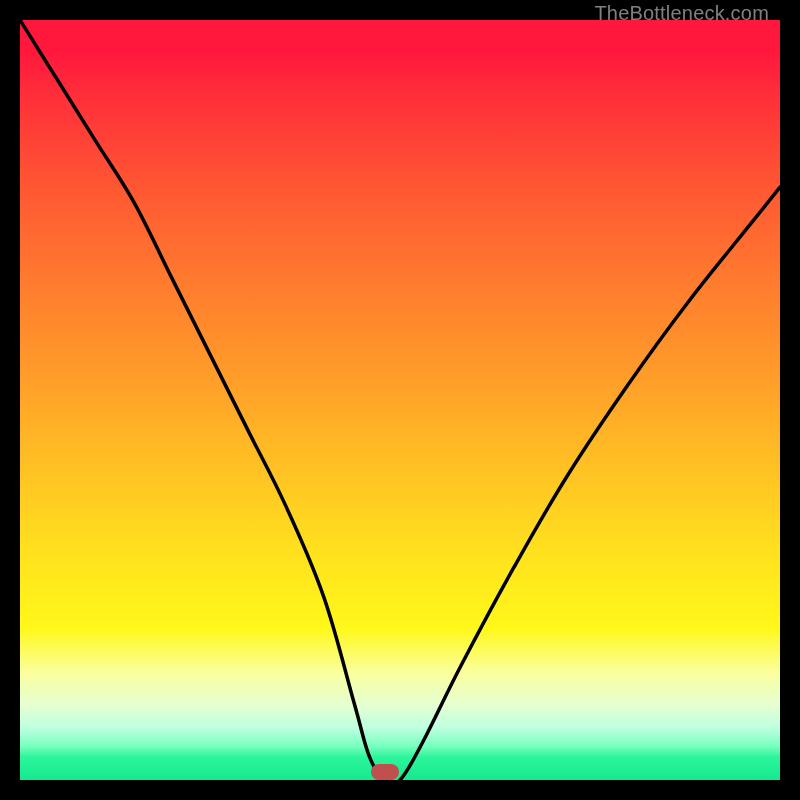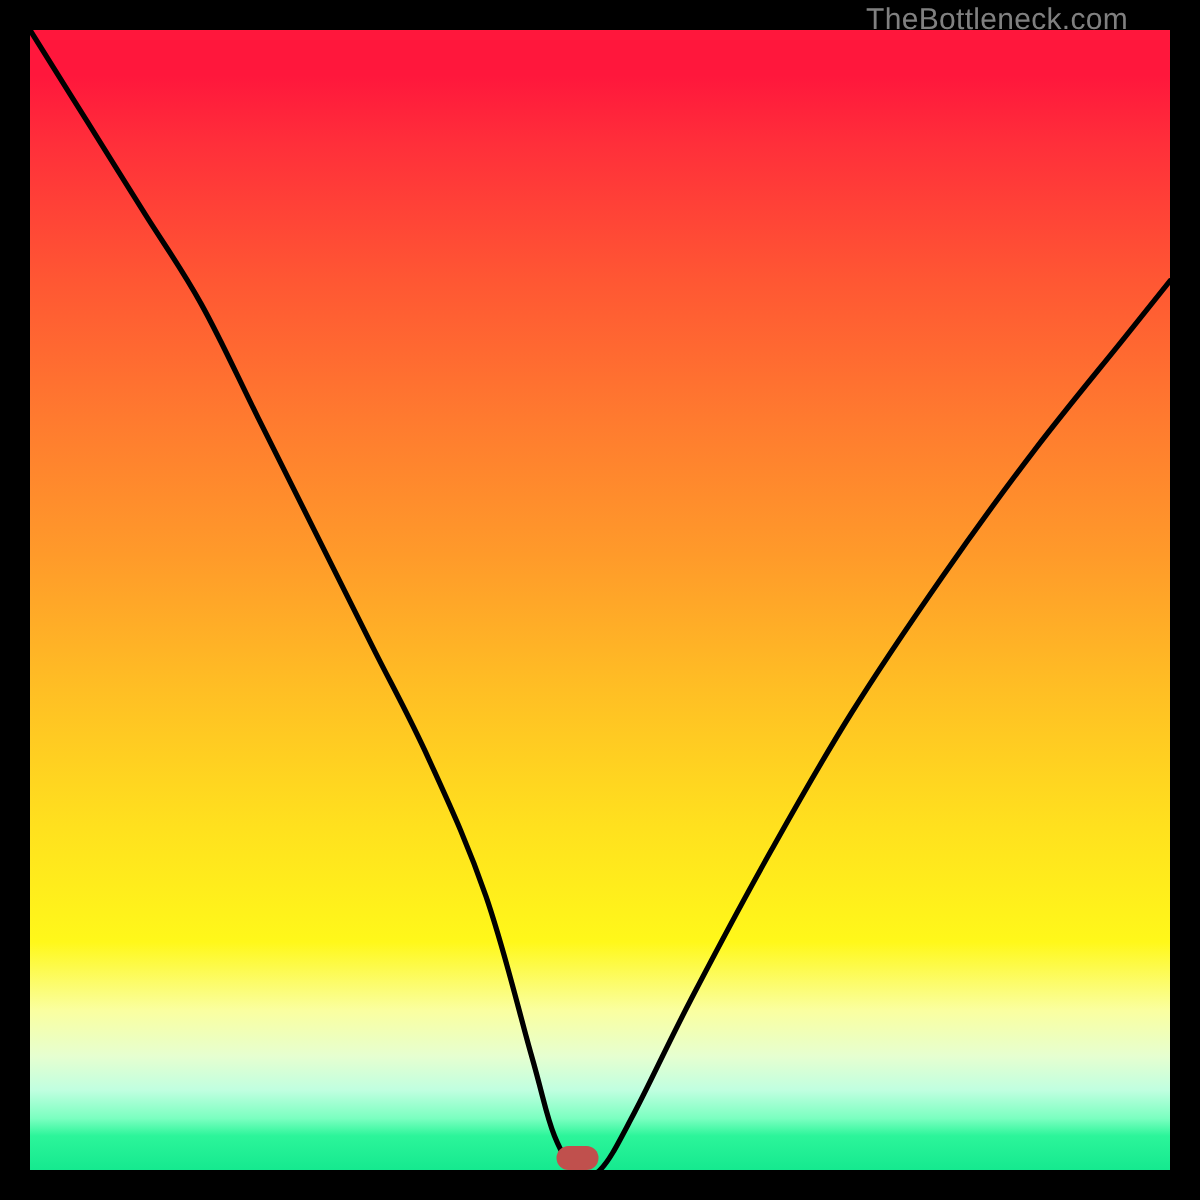--- a/index.html
+++ b/index.html
@@ -9,20 +9,21 @@
     height: 800px;
     background: #000;
     font-family: Arial, Helvetica, sans-serif;
     overflow: hidden;
   }
   .frame {
     position: relative;
     width: 760px;
     height: 800px;
     background: #000;
+    padding-left: 17px;
   }
   .plot {
     position: absolute;
     left: 20px;
     top: 20px;
     width: 760px;
     height: 760px;
     background: linear-gradient(to bottom,
       #ff173c 0%,
       #ff173c 4%,

